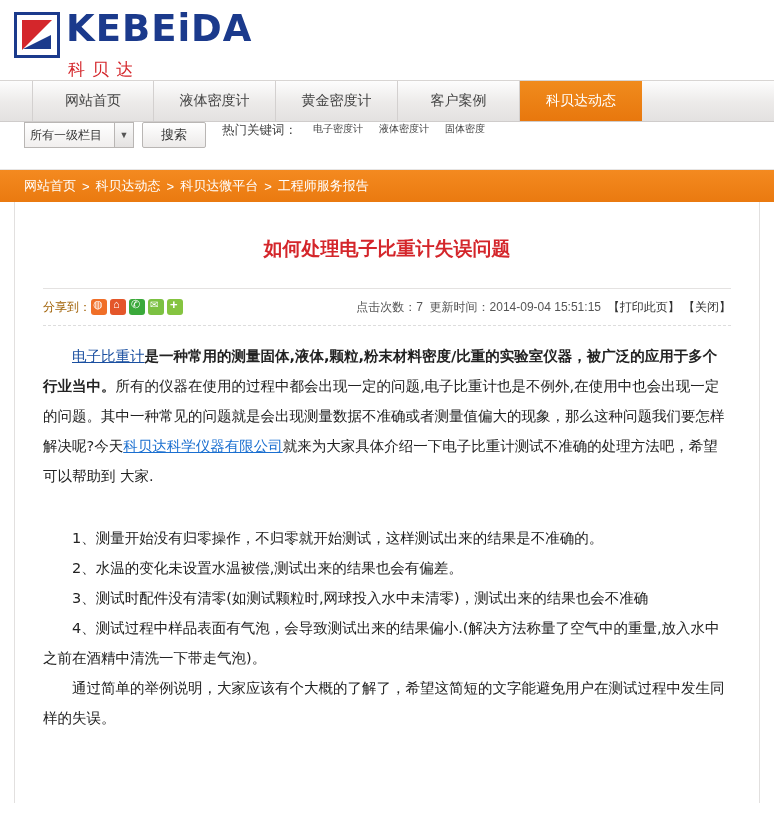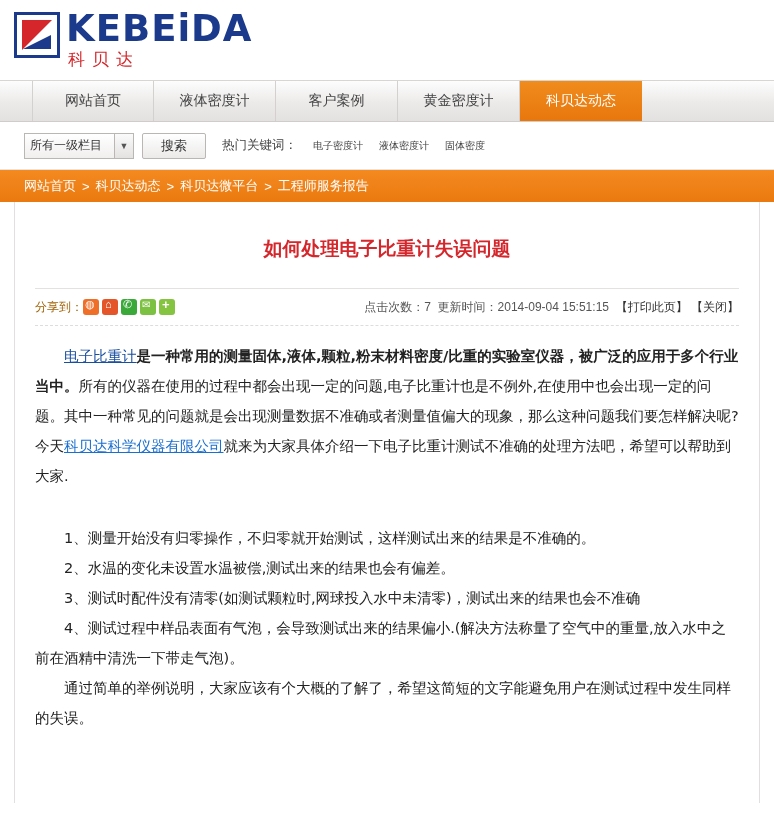--- a/index.html
+++ b/index.html
@@ -69,21 +69,21 @@
     font-weight: bold;
     font-size: 37px;
     letter-spacing: 1px;
     color: #1b3a8c;
     line-height: 34px;
   }
   .logo-sub {
     font-size: 17px;
     color: #d4262b;
     letter-spacing: 7px;
-    margin-top: 2px;
+    margin-top: 12px;
     padding-left: 2px;
   }
 
   
   .nav-wrap {
     height: 42px;
     background: linear-gradient(to bottom, #fdfdfd 0%, #eceae9 55%, #e3e1e0 100%);
     border-top: 1px solid #d8d5d3;
     border-bottom: 1px solid #cfcccb;
     display: flex;
@@ -107,21 +107,21 @@
     background: linear-gradient(to bottom, #f08b1d 0%, #e8770d 100%);
     color: #fff;
     border-right: none;
     font-weight: normal;
   }
 
   
   .search-wrap {
     height: 48px;
     display: flex;
-    align-items: center;
+    align-items: flex-start;
     padding-left: 24px;
     background: #fff;
     border-bottom: 1px solid #e6e4e3;
     box-sizing: border-box;
     overflow: hidden;
   }
   .select-box {
     width: 110px;
     height: 26px;
     border: 1px solid #b9b6b4;
@@ -203,21 +203,21 @@
     text-decoration: none;
     cursor: pointer;
   }
   .crumb .sep { margin: 0 6px; }
 
   
   .content {
     border-left: 1px solid #e2e0df;
     border-right: 1px solid #e2e0df;
     margin: 0 14px;
-    padding: 0 20px;
+    padding: 0 28px;
     box-sizing: border-box;
     height: 601px;
   }
   .article-title {
     text-align: center;
     font-size: 19px;
     font-weight: bold;
     color: #d4262b;
     padding-top: 34px;
     padding-bottom: 26px;
@@ -295,22 +295,22 @@
     <div class="logo-text">
       <div class="logo-main">KEBEiDA</div>
       <div class="logo-sub">科贝达</div>
     </div>
   </div>
 </div>
 
 <div class="nav-wrap">
   <div class="nav-item">网站首页</div>
   <div class="nav-item">液体密度计</div>
+  <div class="nav-item">黄金密度计</div>
   <div class="nav-item">客户案例</div>
-  <div class="nav-item">黄金密度计</div>
   <div class="nav-item active">科贝达动态</div>
 </div>
 
 <div class="search-wrap">
   <div class="select-box">
     <span>所有一级栏目</span>
     <span class="arrow">▼</span>
   </div>
   <button class="search-btn">搜索</button>
   <span class="hot-label">热门关键词：</span>

